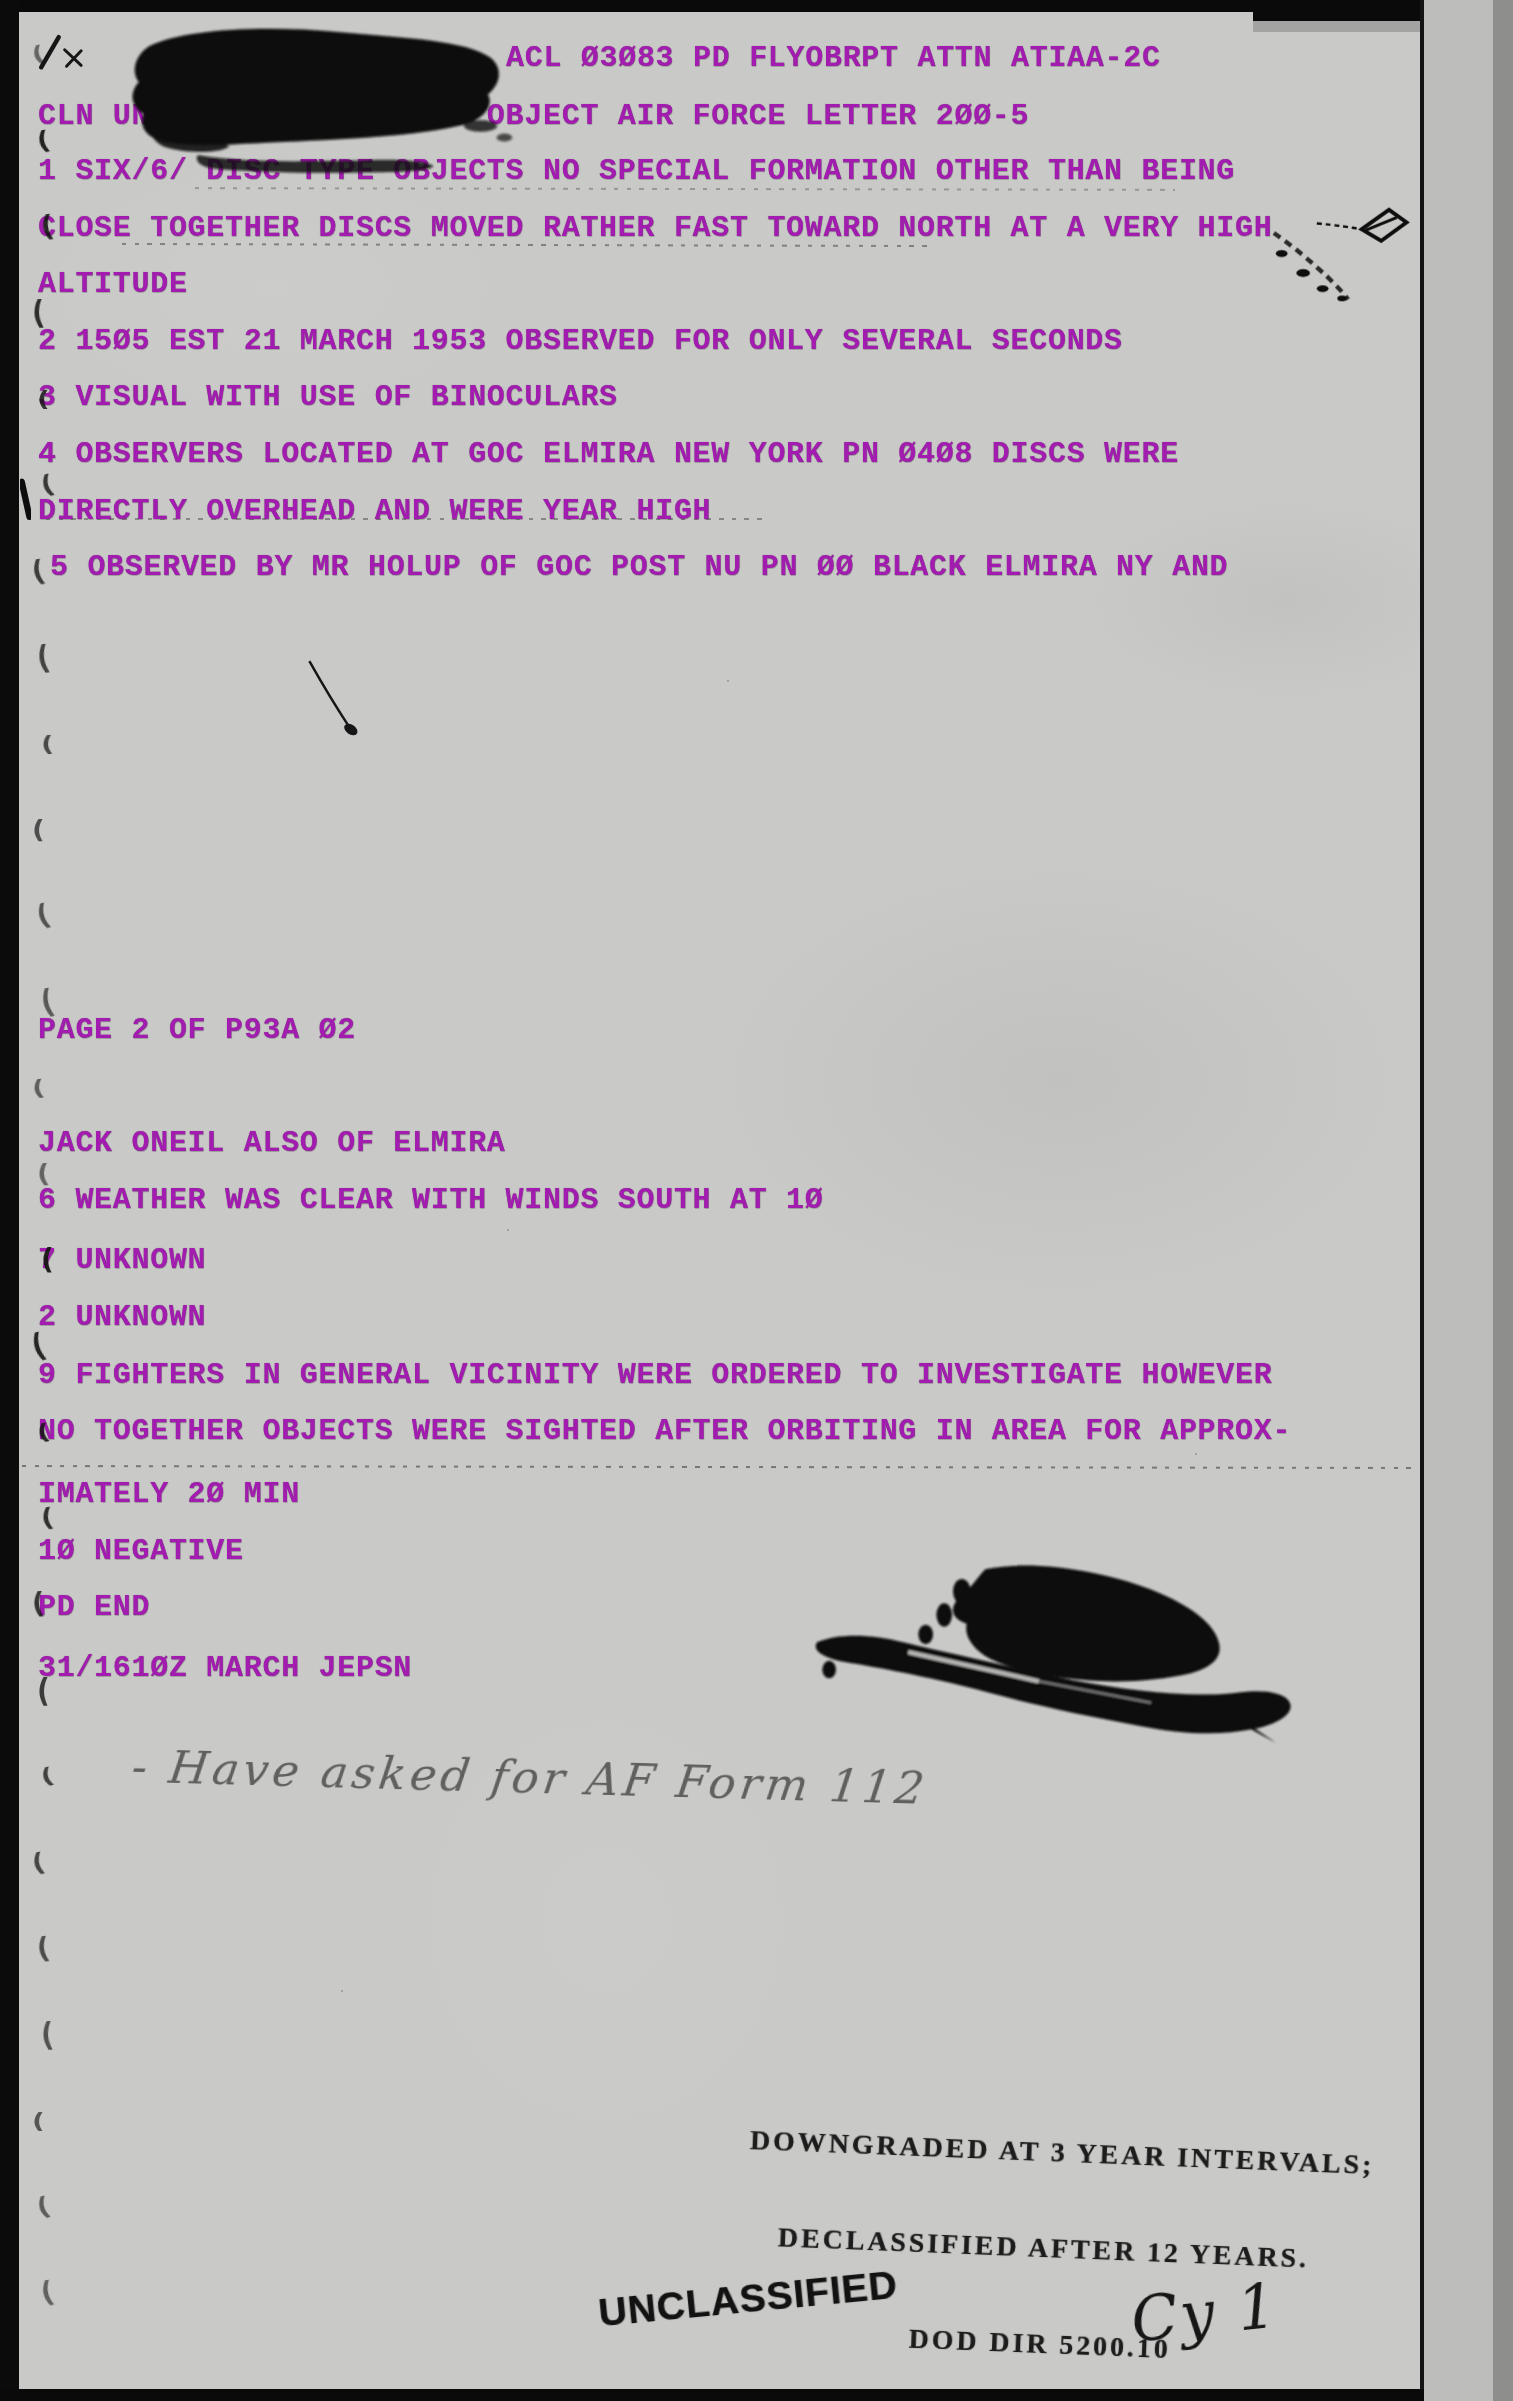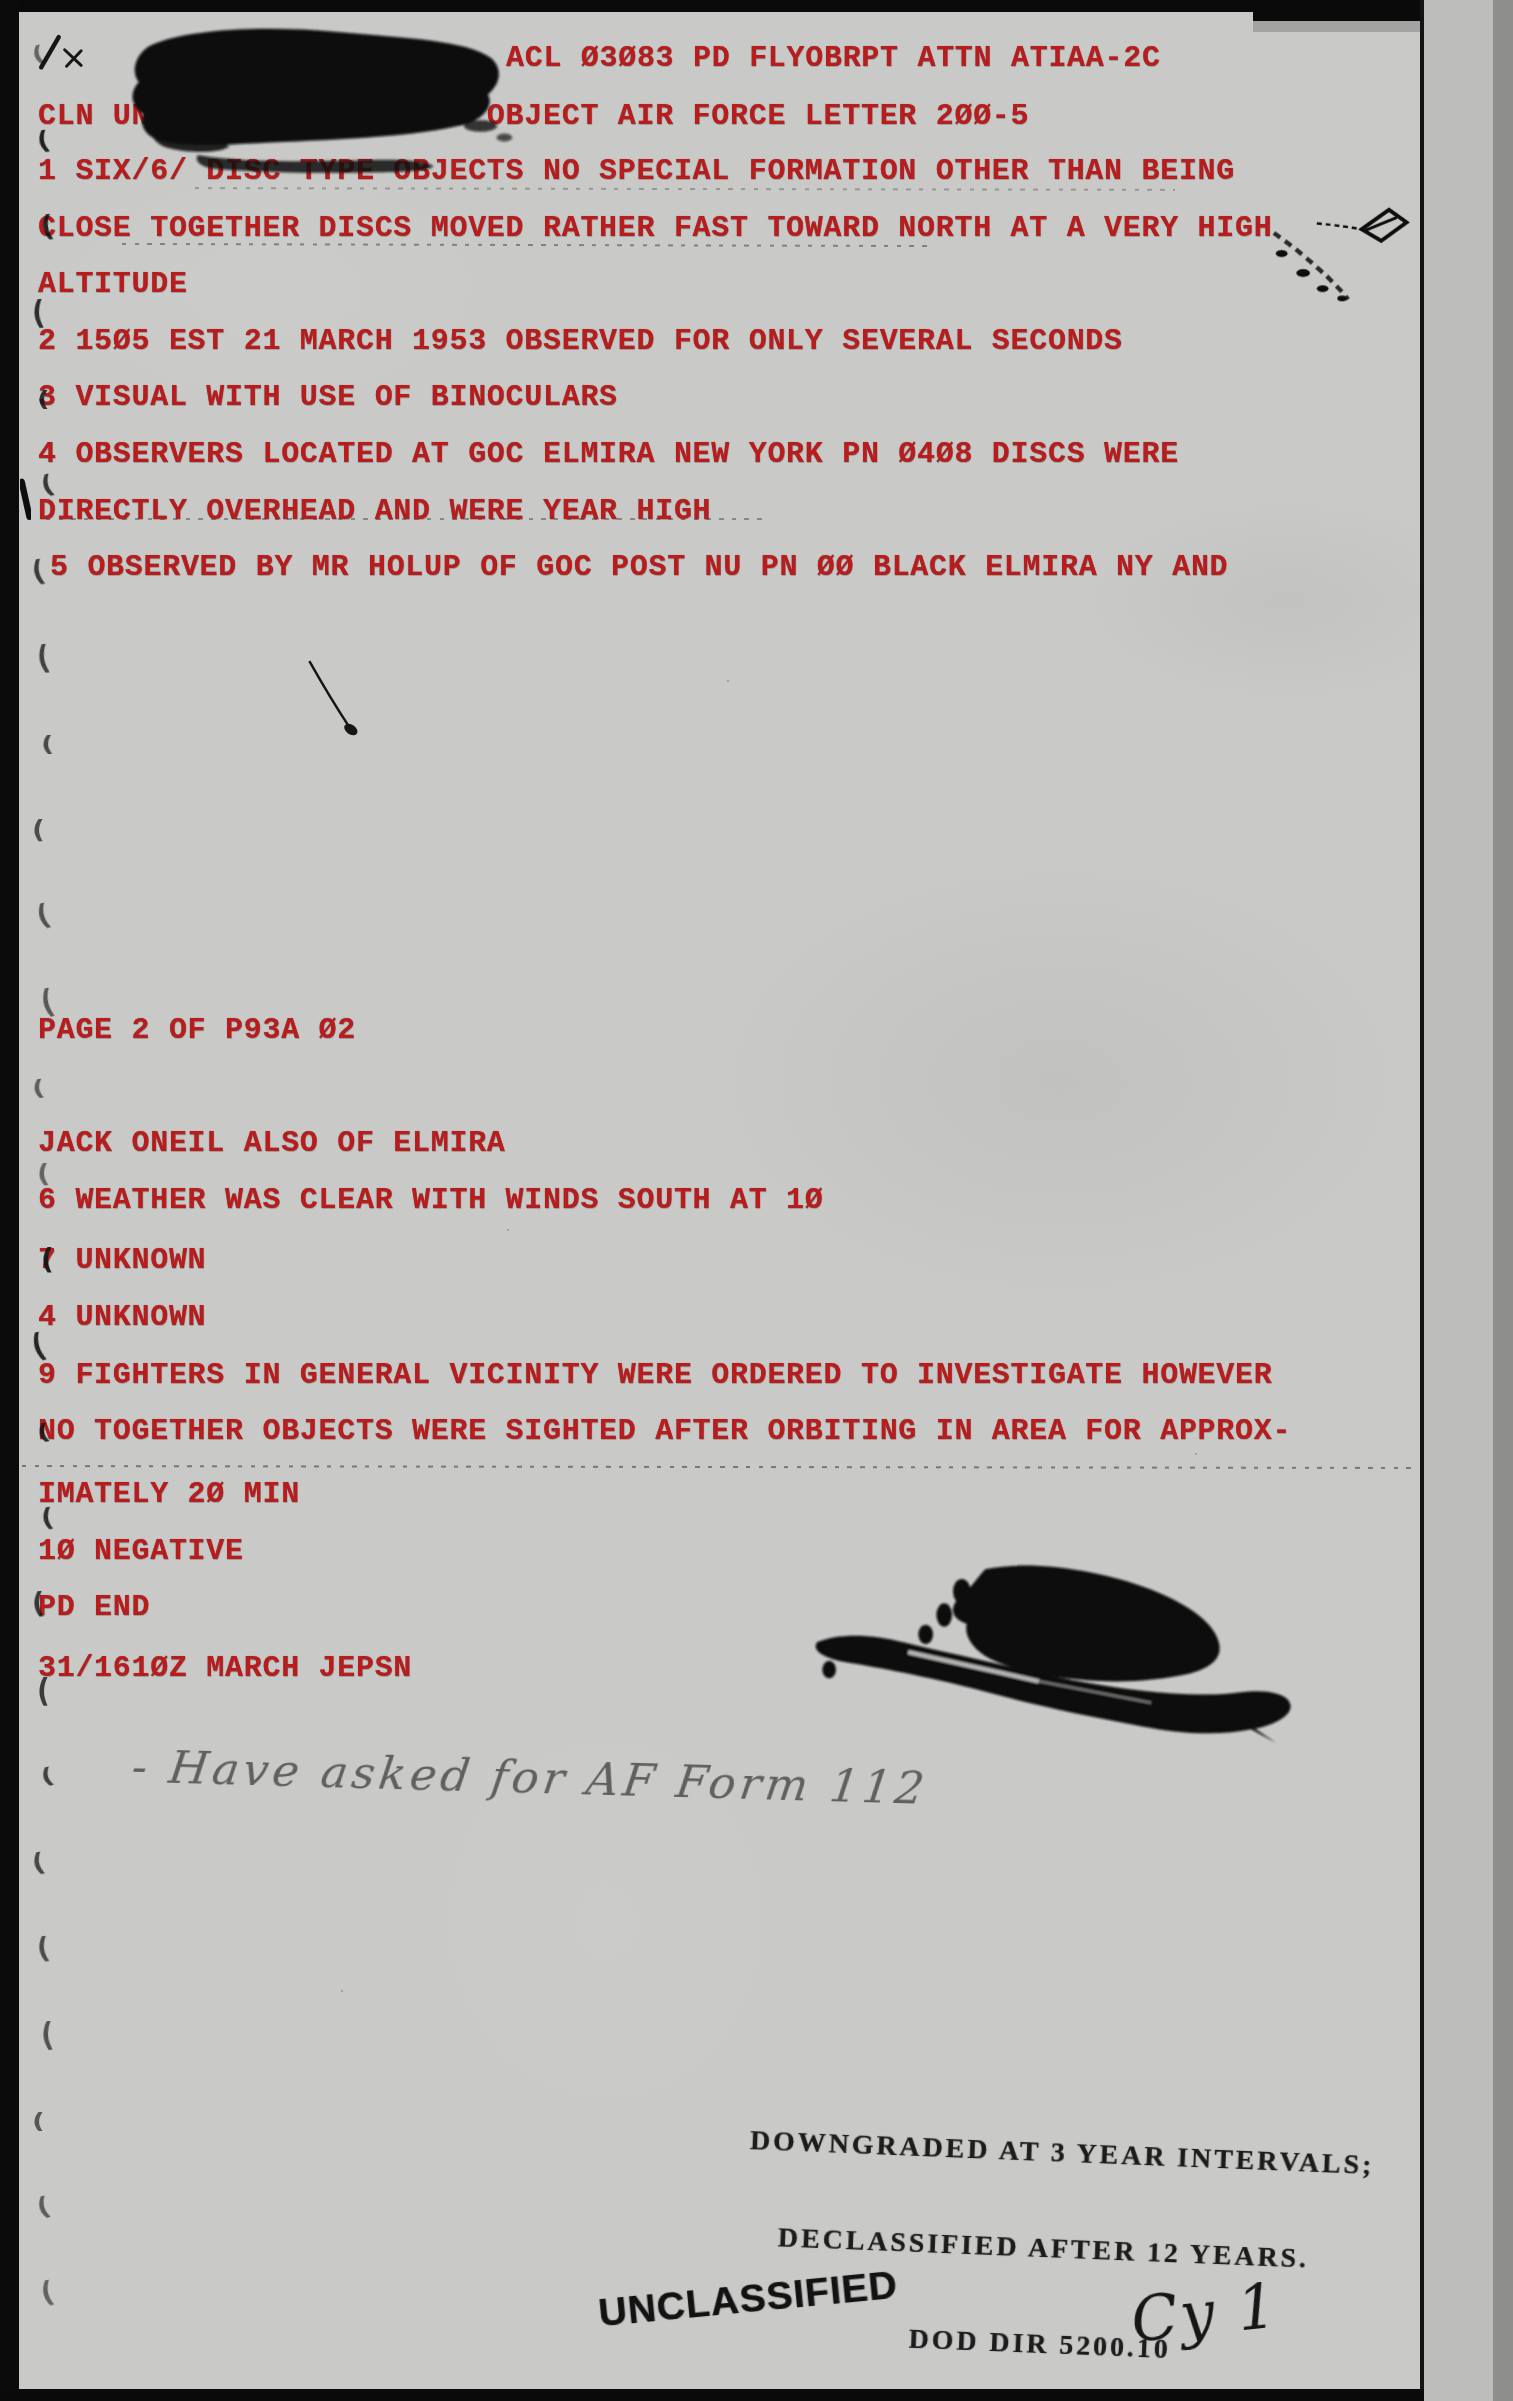--- a/index.html
+++ b/index.html
@@ -28,21 +28,21 @@
   .edge-top-right-shadow{position:absolute;left:1253px;top:20.5px;width:260px;height:11.7px;background:#a3a3a1;}
   .edge-left{position:absolute;left:0;top:0;width:18.5px;height:2401px;background:#0b0b0b;}
   .edge-bottom{position:absolute;left:0;top:2389px;width:1424px;height:12.7px;background:#0a0a0a;}
   .page-edge-line{position:absolute;left:1420px;top:0;width:3.9px;height:2401px;background:#141414;}
   .backing{position:absolute;left:1424px;top:0;width:69px;height:2401px;background:#bdbdbb;}
   .backing-dark{position:absolute;left:1493px;top:0;width:20.5px;height:2401px;background:#8e8e8c;}
 
   .typed-line{
     position:absolute;
     font-size:30px;font-weight:700;letter-spacing:0.7px;
-    color:#b91c1c;white-space:pre;
+    color:#a21caf;white-space:pre;
     text-shadow:0 0 1px rgba(25,25,25,.45), 0.5px 0.5px 0 rgba(25,25,25,.2);
     filter:blur(0.2px);
   }
 
   .crease{
     position:absolute;height:2px;
     background:repeating-linear-gradient(90deg, rgba(25,25,25,.75) 0 4.4px, transparent 4.4px 12.7px);
     filter:blur(0.5px);
   }
   .crease.c1{left:195px;top:188px;width:980px;opacity:.38;transform:rotate(.1deg);}
@@ -115,21 +115,21 @@
     <div class="typed-line" style="left:38px;top:267px">ALTITUDE</div>
     <div class="typed-line" style="left:38px;top:324px">2 15Ø5 EST 21 MARCH 1953 OBSERVED FOR ONLY SEVERAL SECONDS</div>
     <div class="typed-line" style="left:38px;top:380px">3 VISUAL WITH USE OF BINOCULARS</div>
     <div class="typed-line" style="left:38px;top:437px">4 OBSERVERS LOCATED AT GOC ELMIRA NEW YORK PN Ø4Ø8 DISCS WERE</div>
     <div class="typed-line" style="left:38px;top:494px">DIRECTLY OVERHEAD AND WERE YEAR HIGH</div>
     <div class="typed-line" style="left:50px;top:550px">5 OBSERVED BY MR HOLUP OF GOC POST NU PN ØØ BLACK ELMIRA NY AND</div>
     <div class="typed-line" style="left:38px;top:1013px">PAGE 2 OF P93A Ø2</div>
     <div class="typed-line" style="left:38px;top:1126px">JACK ONEIL ALSO OF ELMIRA</div>
     <div class="typed-line" style="left:38px;top:1183px">6 WEATHER WAS CLEAR WITH WINDS SOUTH AT 1Ø</div>
     <div class="typed-line" style="left:38px;top:1243px">7 UNKNOWN</div>
-    <div class="typed-line" style="left:38px;top:1300px">4 UNKNOWN</div>
+    <div class="typed-line" style="left:38px;top:1300px">2 UNKNOWN</div>
     <div class="typed-line" style="left:38px;top:1358px">9 FIGHTERS IN GENERAL VICINITY WERE ORDERED TO INVESTIGATE HOWEVER</div>
     <div class="typed-line" style="left:38px;top:1414px">NO TOGETHER OBJECTS WERE SIGHTED AFTER ORBITING IN AREA FOR APPROX-</div>
     <div class="typed-line" style="left:38px;top:1477px">IMATELY 2Ø MIN</div>
     <div class="typed-line" style="left:38px;top:1534px">1Ø NEGATIVE</div>
     <div class="typed-line" style="left:38px;top:1590px">PD END</div>
     <div class="typed-line" style="left:38px;top:1651px">31/161ØZ MARCH JEPSN</div>
   </div>
 
   <svg class="overlay-svg" width="1514" height="2401" viewBox="0 0 3104 4924">
     <defs>

